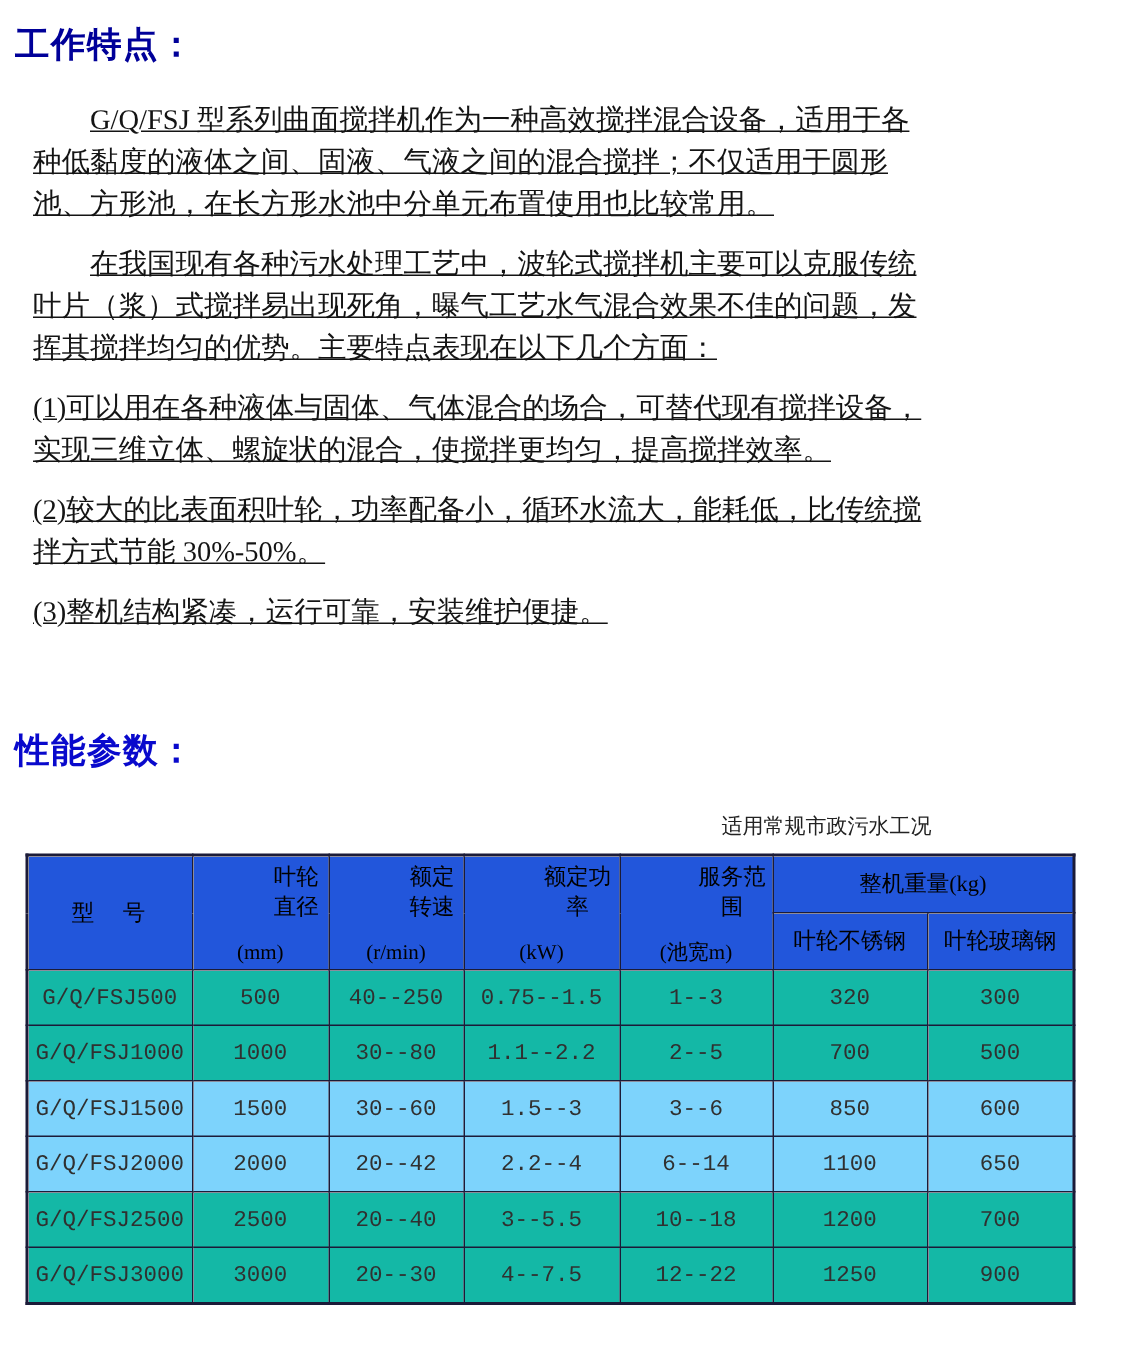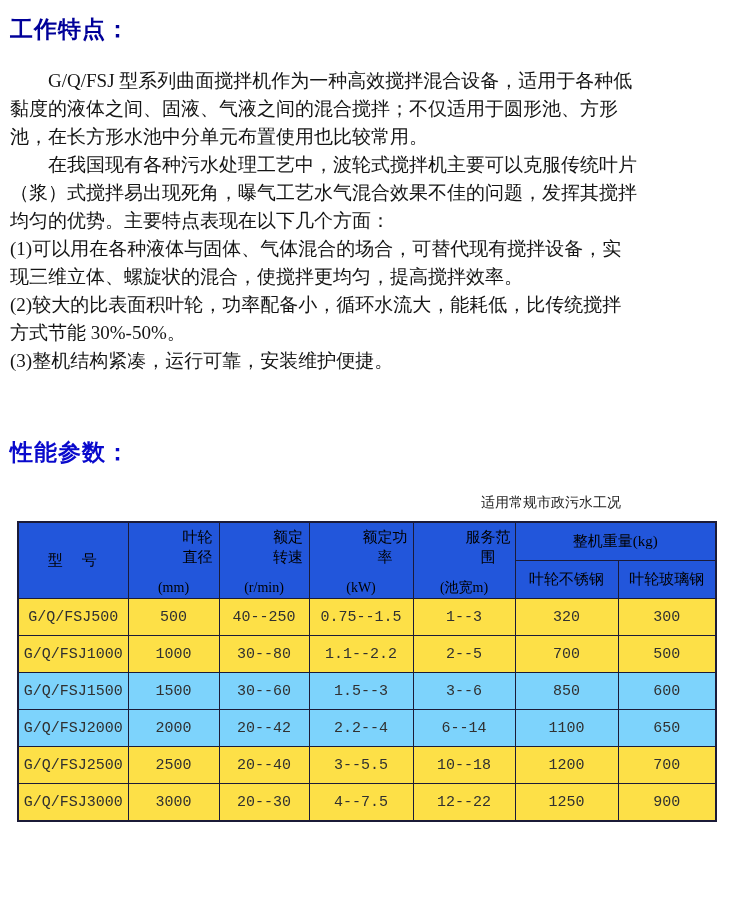--- a/index.html
+++ b/index.html
@@ -35,21 +35,22 @@
     color: #0909CC;
     margin-top: 62px;
   }
   .body-text {
     margin-top: 22px;
     font-size: 19px;
     line-height: 28px;
     color: #141414;
   }
   .body-text p {
-    margin: 0;
+    margin: 12px;
+    text-decoration: underline;
   }
   .body-text p.indent {
     text-indent: 2em;
   }
   .table-note {
     margin-top: 26px;
     margin-right: 16px;
     text-align: right;
     font-size: 14px;
     color: #222222;
@@ -77,21 +78,21 @@
     font-size: 15px;
     font-family: "Liberation Serif", "DejaVu Serif", serif;
   }
   .specs-table thead tr.hdr-row-1 th { height: 37px; }
   .specs-table thead tr.hdr-row-2 th { height: 37px; }
   .hdr-label { line-height: 20px; margin-bottom: 14px; padding-left: 48px; }
   .hdr-unit  { line-height: 14px; font-size: 14px; }
   .model-hdr { font-size: 16px; letter-spacing: 2px; }
   .specs-table tbody td {
     height: 36px;
-    background: #fde047;
+    background: #14b8a6;
     color: #303030;
     font-size: 15px;
     font-family: "Liberation Mono", "DejaVu Sans Mono", monospace;
   }
   .specs-table tbody td.model-cell {
     font-size: 15px;
   }
   .specs-table tbody tr.hl td {
     background: #7dd3fc;
   }

